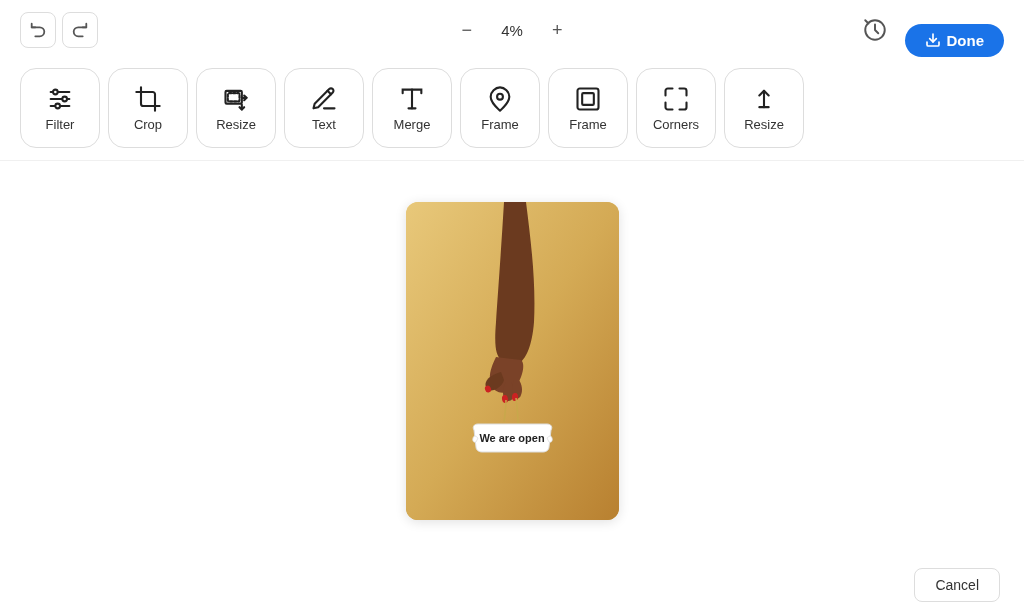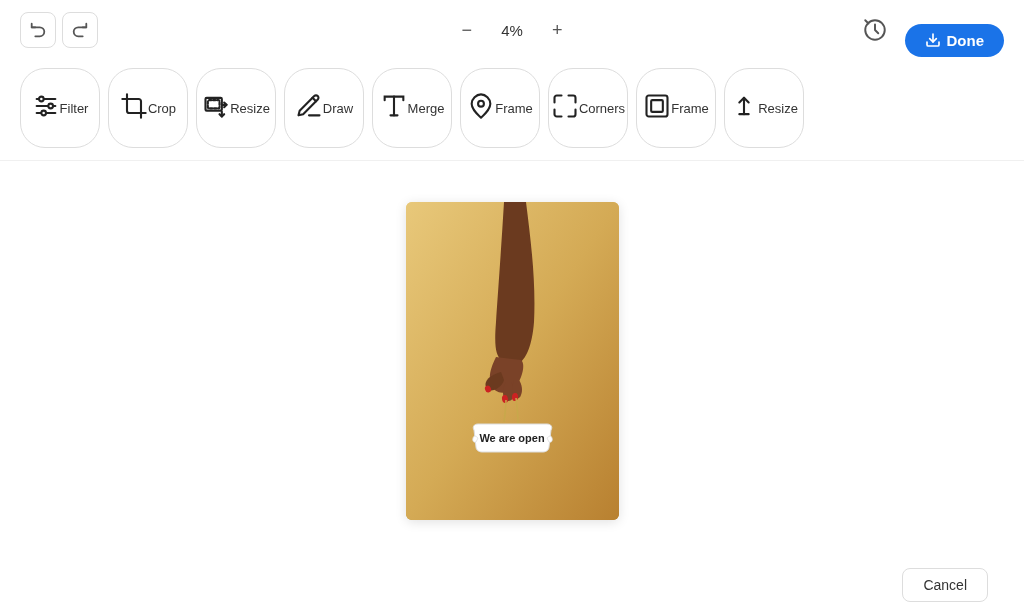--- a/index.html
+++ b/index.html
@@ -97,26 +97,26 @@
     
     .toolbar {
       display: flex;
       align-items: center;
       gap: 8px;
       padding: 8px 20px 12px 20px;
       border-bottom: 1px solid #f0f0f0;
     }
     .tool-item {
       display: flex;
-      flex-direction: row;
+      flex-direction: column;
       align-items: center;
       width: 80px;
       height: 80px;
       border: 1.5px solid #ddd;
-      border-radius: 25px;
+      border-radius: 16px;
       background: #fff;
       cursor: pointer;
       justify-content: center;
       padding: 8px;
       transition: background 0.15s;
     }
     .tool-icon {
       font-size: 26px;
       color: #222;
       line-height: 1;
@@ -135,21 +135,21 @@
       flex: 1;
       padding: 20px;
       height: calc(610px - 60px - 100px - 50px);
       position: relative;
     }
 
     .image-container {
       position: relative;
       width: 213px;
       height: 318px;
-      border-radius: 6px;
+      border-radius: 12px;
       overflow: hidden;
       box-shadow: 0 2px 12px rgba(0,0,0,0.12);
     }
 
     
     .photo-bg {
       width: 100%;
       height: 100%;
       background: linear-gradient(160deg, #e8c97a 0%, #d4aa55 40%, #c49a3c 70%, #b88828 100%);
       position: relative;
@@ -160,21 +160,21 @@
       position: absolute;
       top: 0; left: 0;
       width: 100%;
       height: 100%;
     }
 
     
     .bottom-bar {
       position: absolute;
       bottom: 0;
-      right: 12px;
+      right: 0;
       padding: 12px 24px;
       height: 50px;
       display: flex;
       align-items: center;
       justify-content: flex-end;
     }
     .cancel-btn {
       background: #fff;
       color: #333;
       border: 1.5px solid #ddd;
@@ -279,21 +279,21 @@
   </div>
 
   <div class="tool-item">
     <span class="tool-icon">
       <svg width="28" height="28" viewBox="0 0 24 24" fill="none" stroke="#222" stroke-width="1.8" stroke-linecap="round" stroke-linejoin="round">
         <path d="M12 20h9"></path>
         <path d="M16.5 3.5a2.121 2.121 0 0 1 3 3L7 19l-4 1 1-4L16.5 3.5z"></path>
         <path d="M15 5l3 3"></path>
       </svg>
     </span>
-    <span class="tool-label">Draw</span>
+    <span class="tool-label">Text</span>
   </div>
 
   <div class="tool-item">
     <span class="tool-icon">
       <svg width="28" height="28" viewBox="0 0 24 24" fill="none" stroke="#222" stroke-width="1.8" stroke-linecap="round">
         <polyline points="4,7 4,4 20,4 20,7"></polyline>
         <line x1="9" y1="20" x2="15" y2="20"></line>
         <line x1="12" y1="4" x2="12" y2="20"></line>
       </svg>
     </span>
@@ -307,37 +307,37 @@
         <circle cx="12" cy="10" r="2.5" fill="none"></circle>
       </svg>
     </span>
     <span class="tool-label">Frame</span>
   </div>
 
 
   <div class="tool-item">
     <span class="tool-icon">
       <svg width="28" height="28" viewBox="0 0 24 24" fill="none" stroke="#222" stroke-width="1.8" stroke-linecap="round" stroke-linejoin="round">
+        <rect x="3" y="3" width="18" height="18" rx="2"></rect>
+        <rect x="7" y="7" width="10" height="10" rx="1"></rect>
+      </svg>
+    </span>
+    <span class="tool-label">Frame</span>
+  </div>
+
+  <div class="tool-item">
+    <span class="tool-icon">
+      <svg width="28" height="28" viewBox="0 0 24 24" fill="none" stroke="#222" stroke-width="1.8" stroke-linecap="round" stroke-linejoin="round">
         <path d="M3 9V5a2 2 0 0 1 2-2h4"></path>
         <path d="M15 3h4a2 2 0 0 1 2 2v4"></path>
         <path d="M21 15v4a2 2 0 0 1-2 2h-4"></path>
         <path d="M9 21H5a2 2 0 0 1-2-2v-4"></path>
       </svg>
     </span>
     <span class="tool-label">Corners</span>
-  </div>
-
-  <div class="tool-item">
-    <span class="tool-icon">
-      <svg width="28" height="28" viewBox="0 0 24 24" fill="none" stroke="#222" stroke-width="1.8" stroke-linecap="round" stroke-linejoin="round">
-        <rect x="3" y="3" width="18" height="18" rx="2"></rect>
-        <rect x="7" y="7" width="10" height="10" rx="1"></rect>
-      </svg>
-    </span>
-    <span class="tool-label">Frame</span>
   </div>
 
   <div class="tool-item">
     <span class="tool-icon">
       <svg width="28" height="28" viewBox="0 0 24 24" fill="none" stroke="#222" stroke-width="1.8" stroke-linecap="round" stroke-linejoin="round">
         <line x1="12" y1="5" x2="12" y2="19"></line>
         <polyline points="8,9 12,5 16,9"></polyline>
         <line x1="8" y1="19" x2="16" y2="19"></line>
       </svg>
     </span>

